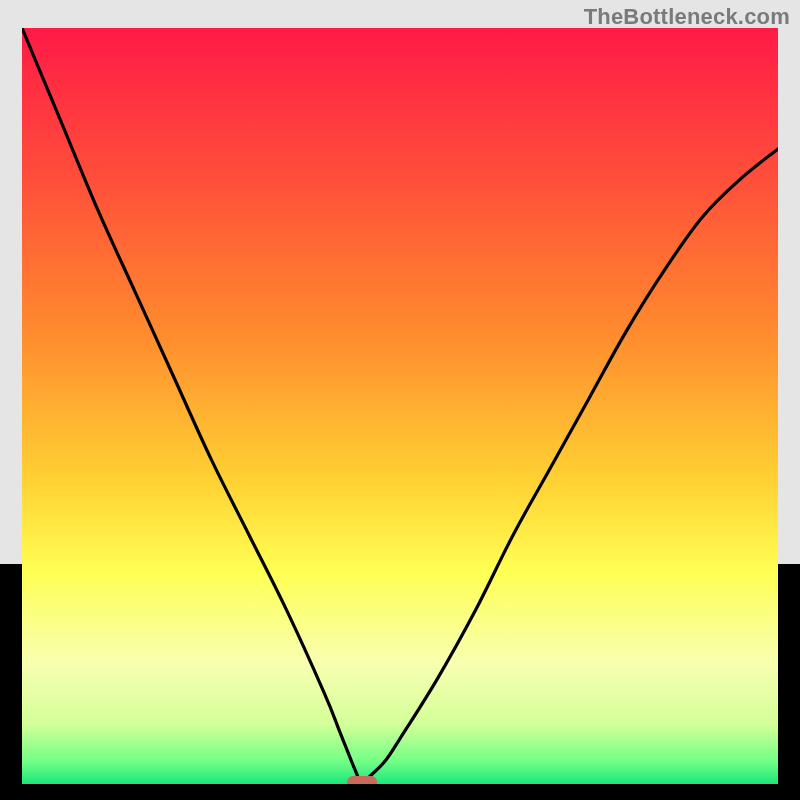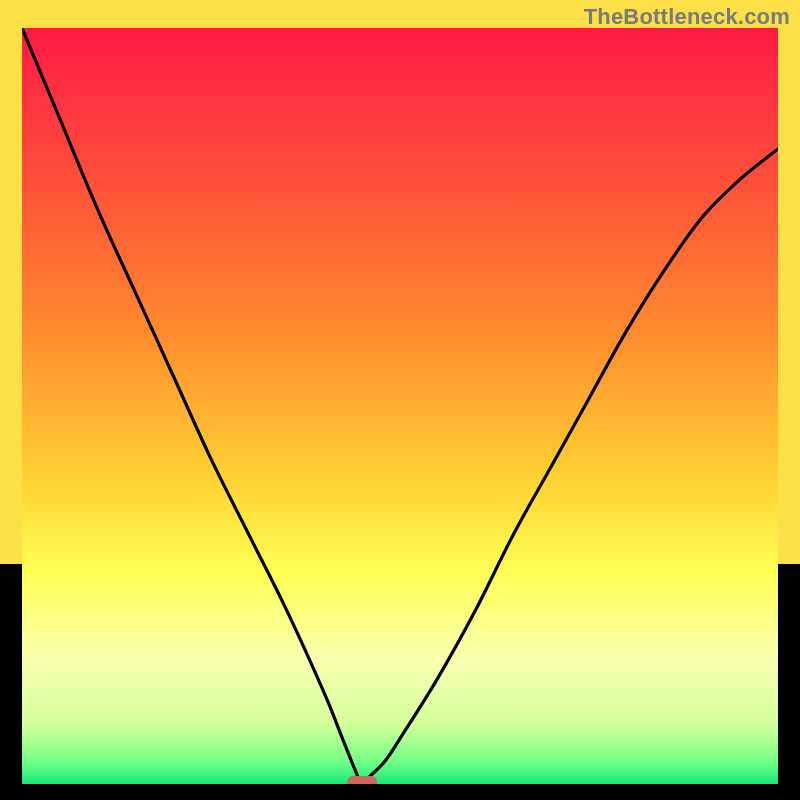--- a/index.html
+++ b/index.html
@@ -8,21 +8,21 @@
     width: 800px;
     height: 800px;
     background: #000;
     font-family: Arial, Helvetica, sans-serif;
     overflow: hidden;
   }
   .frame {
     position: relative;
     width: 800px;
     height: 564px;
-    background: #fde047;
+    background: #e5e5e5;
   }
   .watermark {
     position: absolute;
     top: 4px;
     right: 10px;
     color: #7a7a7a;
     font-size: 22px;
     font-weight: 600;
     letter-spacing: 0.2px;
   }

